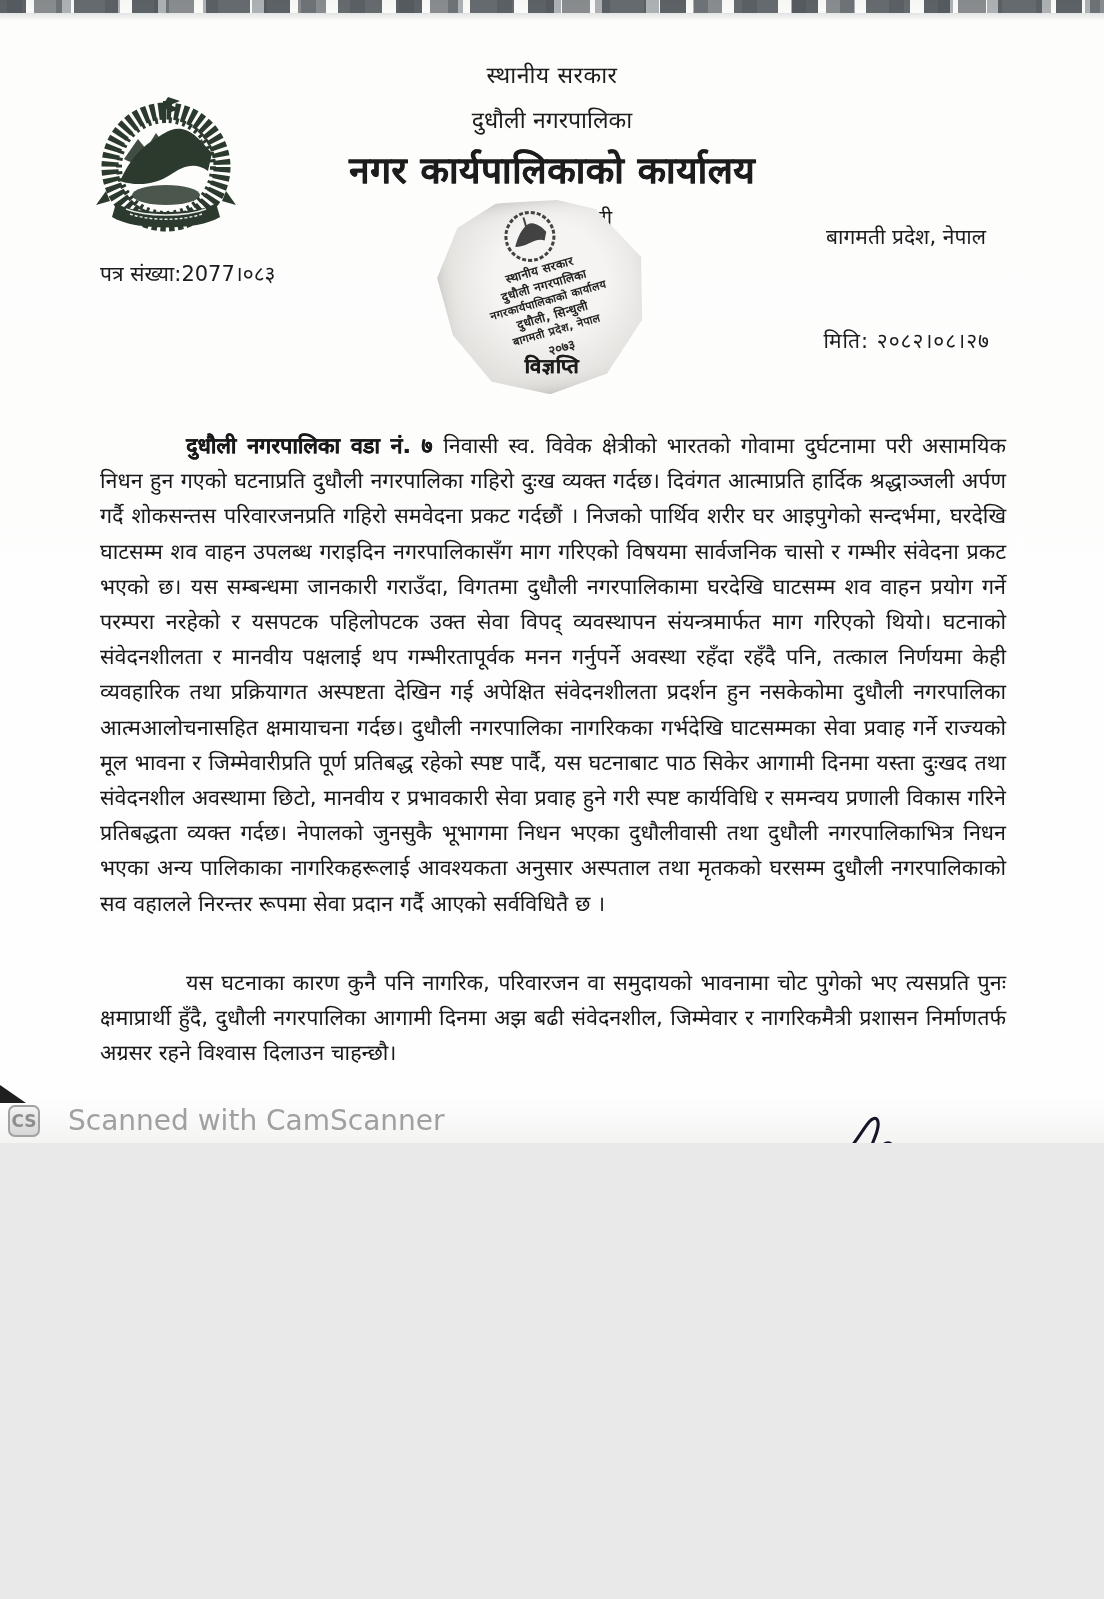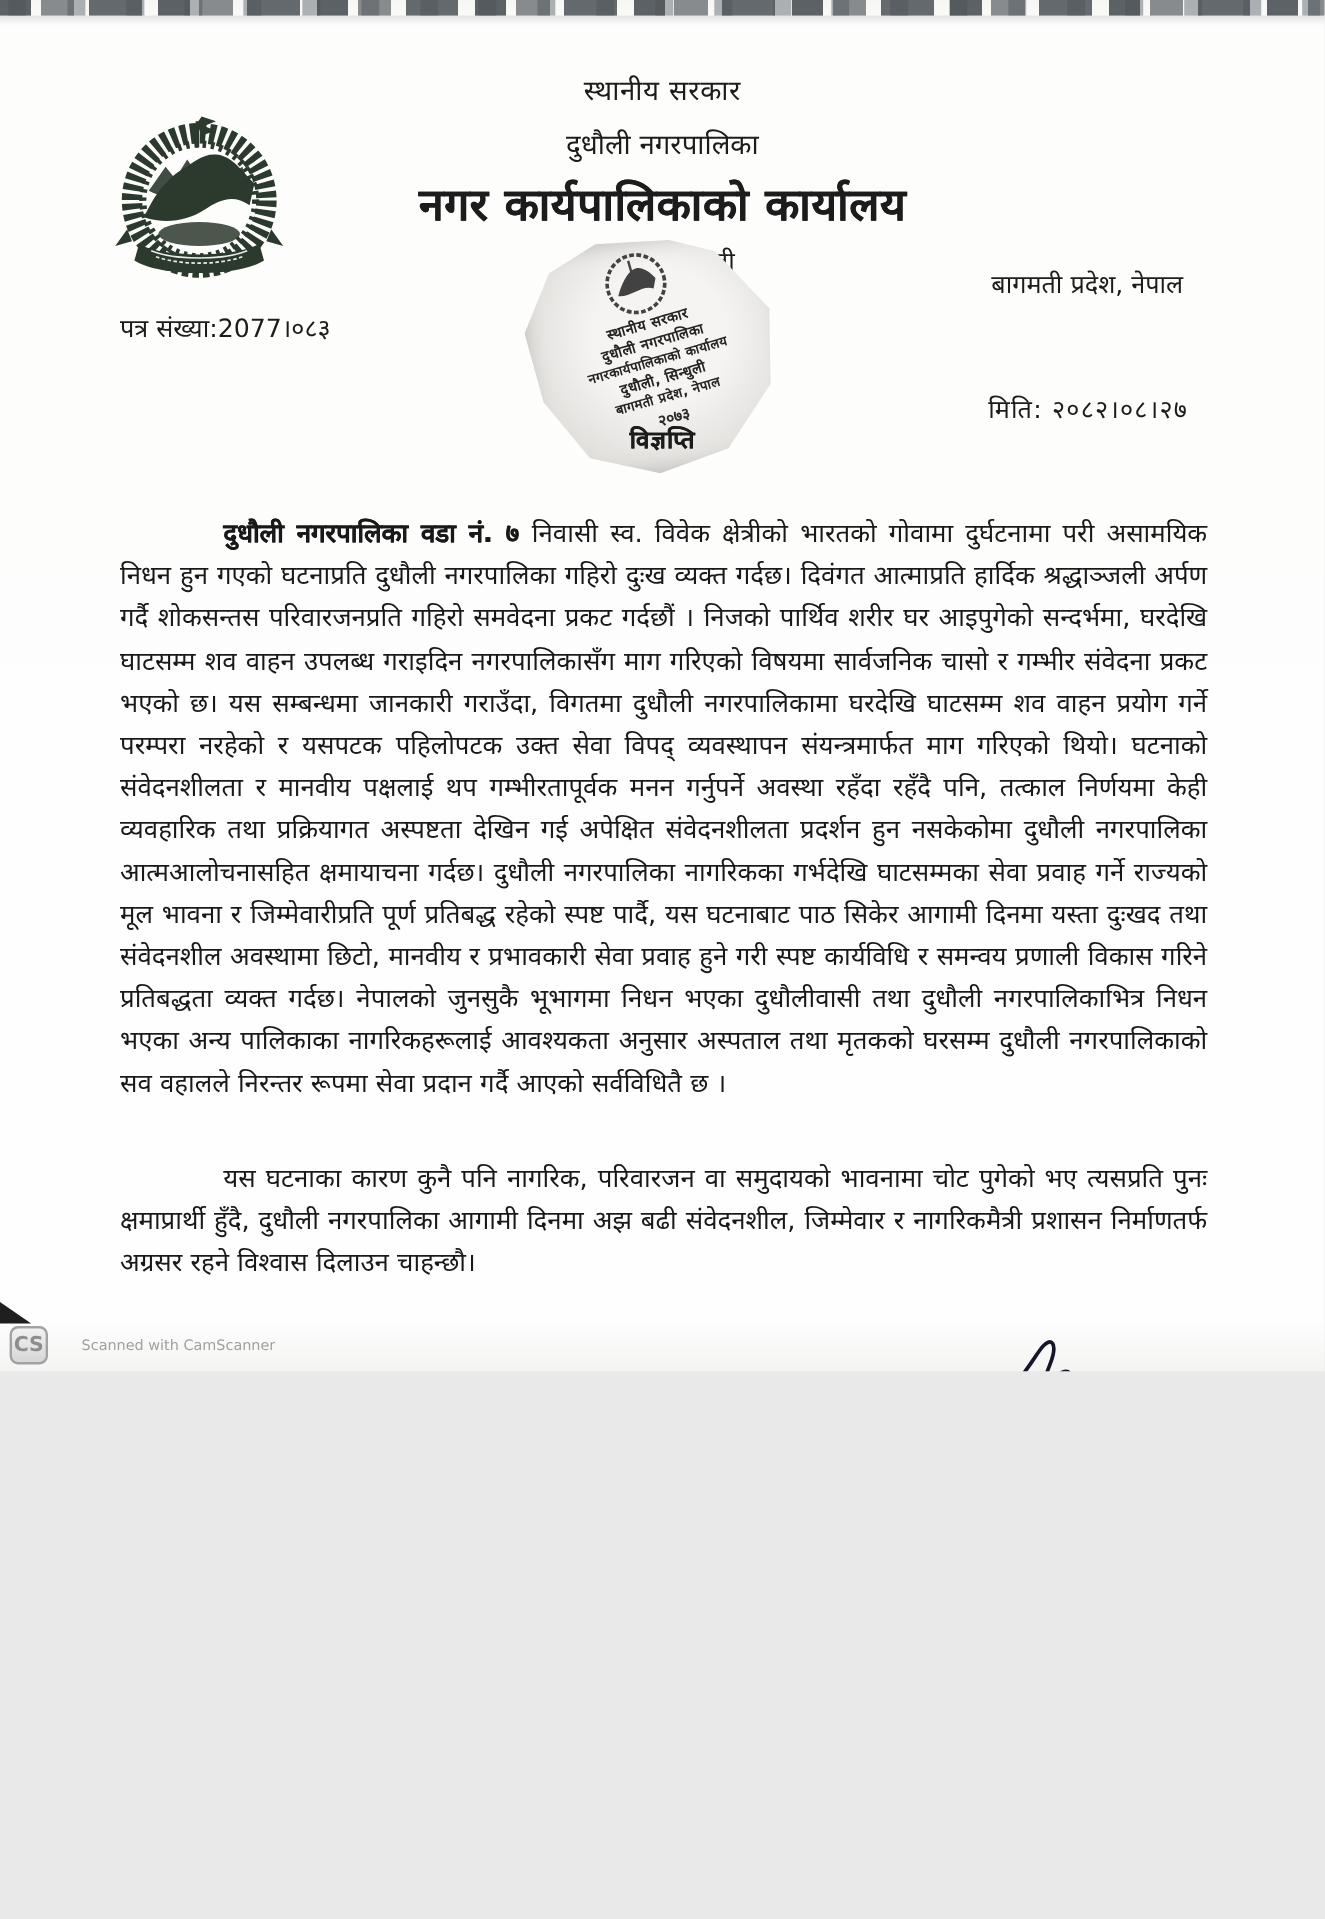--- a/index.html
+++ b/index.html
@@ -78,21 +78,21 @@
   .smudge { position:absolute; top:1543px; left:0; width:100%; height:12px; opacity:.5;
     background:repeating-linear-gradient(90deg, rgba(150,150,148,.35) 0 60px,
       rgba(150,150,148,0) 60px 110px, rgba(170,160,155,.3) 110px 200px, rgba(170,160,155,0) 200px 260px); }
   .corner-wedge { position:absolute; bottom:40px; left:0; width:0; height:0;
     border-left:26px solid #1f1f1f; border-top:18px solid transparent; }
   .footer { position:absolute; bottom:6px; left:8px; display:flex; align-items:center; gap:28px; }
   .cs-badge { width:32px; height:32px; border:2.5px solid #a2a2a2; border-radius:7px;
     background:linear-gradient(180deg,#f2f2f2,#d6d6d6);
     color:#8d8d8d; font-weight:bold; font-size:17px;
     display:flex; align-items:center; justify-content:center; }
-  .footer-text { color:#a0a0a0; font-size:12px; }
+  .footer-text { color:#a0a0a0; font-size:28px; }
 </style>
 </head>
 <body>
 
 <div class="page">
 
   <div class="scan-edge"></div>
   <div class="scan-edge-fade"></div>
 
   <svg class="emblem" viewBox="0 0 160 152">

